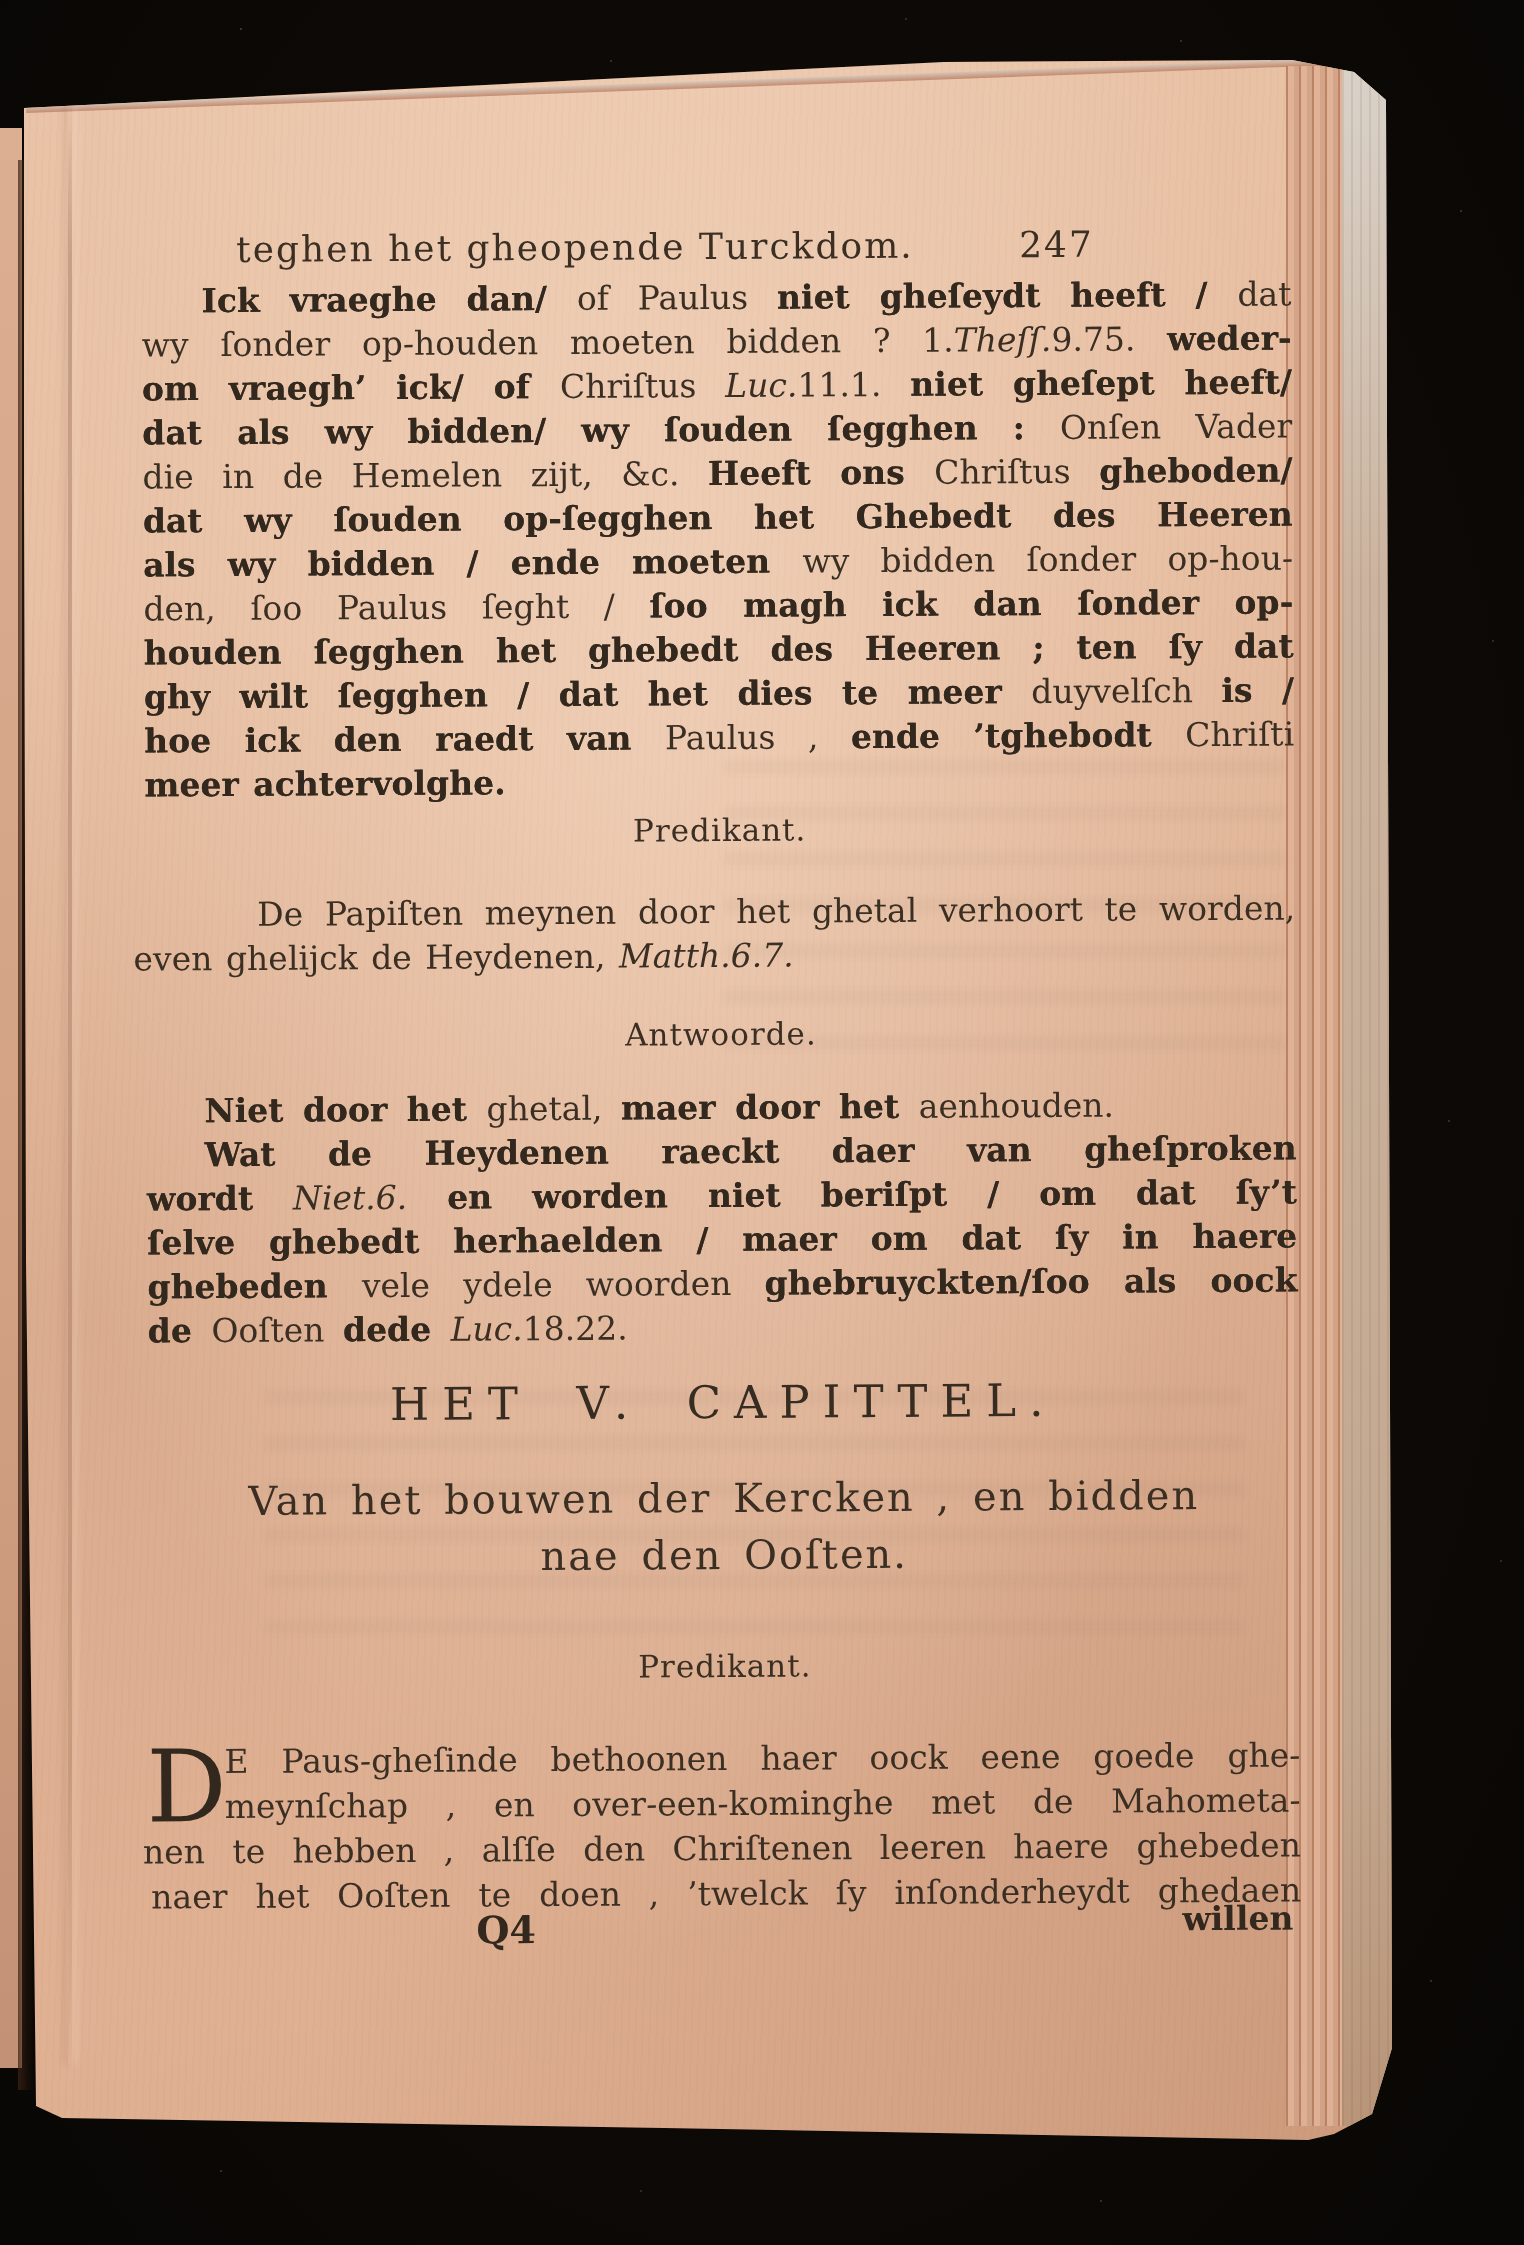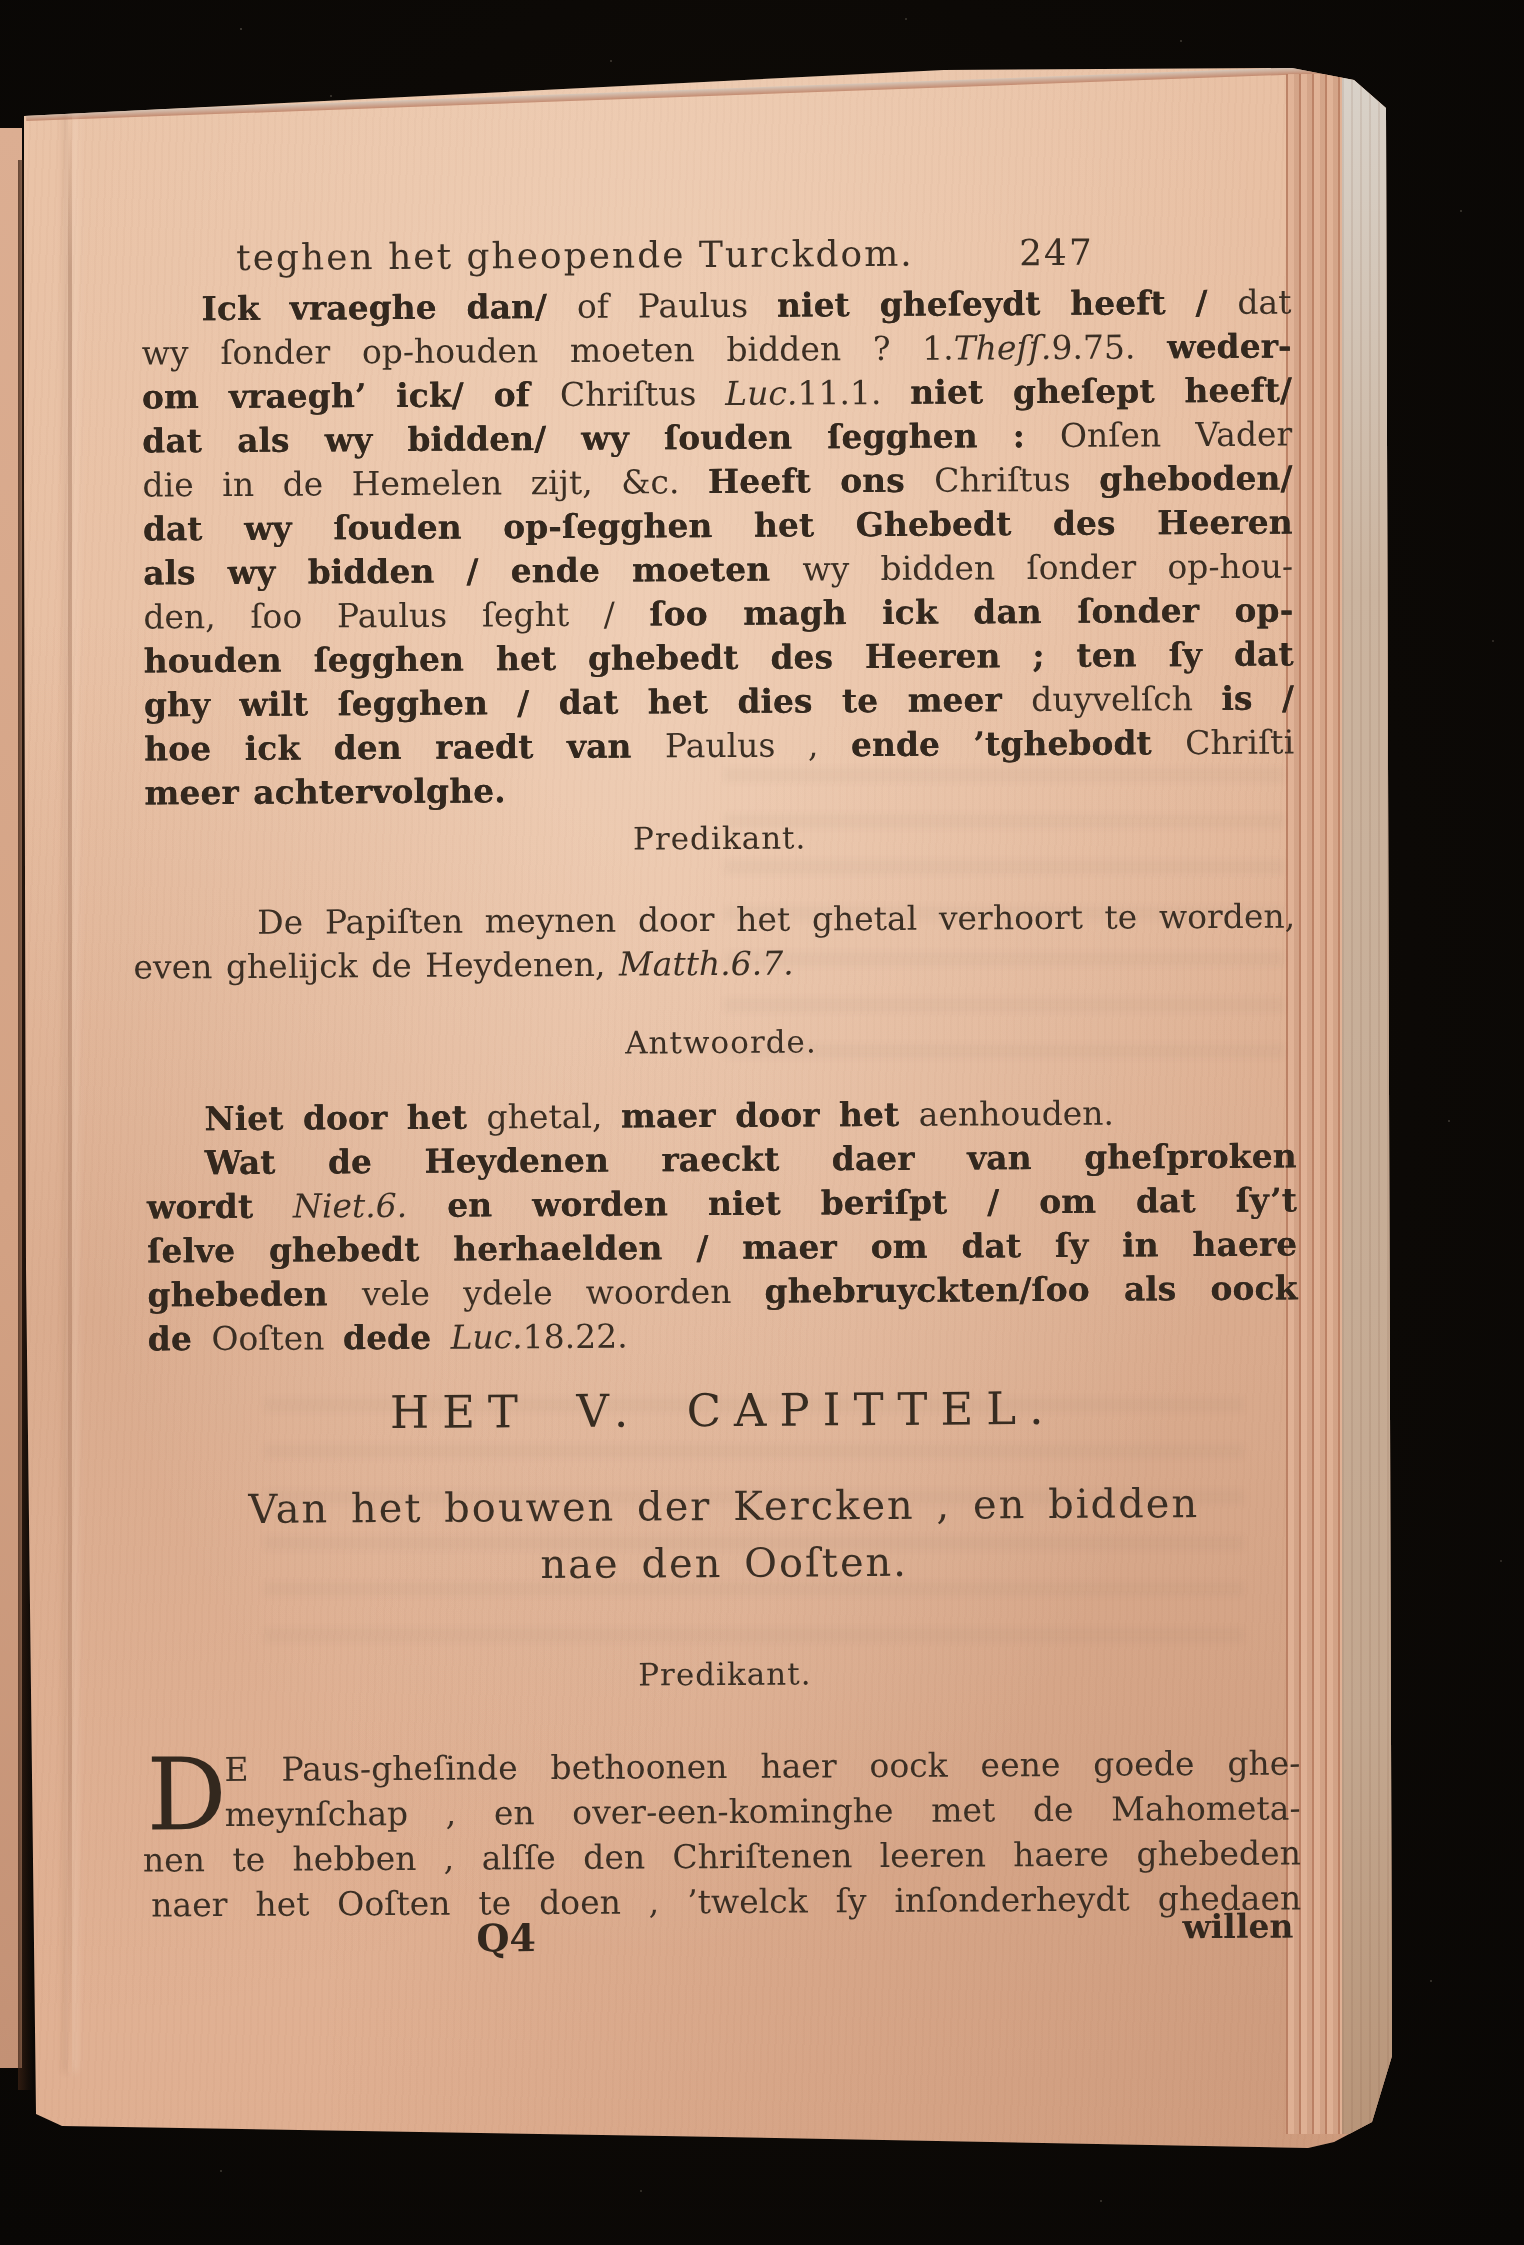--- a/index.html
+++ b/index.html
@@ -19,21 +19,21 @@
       1448px 1120px 0 rgba(190,180,160,.3), 1500px 1560px 0 rgba(190,180,160,.25),
       1430px 1980px 0 rgba(190,180,160,.3), 1100px 2200px 0 rgba(190,180,160,.3),
       640px 2190px 0 rgba(190,180,160,.28), 220px 2170px 0 rgba(190,180,160,.3),
       90px 1230px 0 rgba(190,180,160,.2), 330px 95px 0 rgba(190,180,160,.3);}
   
   .left-sliver{position:absolute;left:0;top:128px;width:22px;height:1940px;
     background:linear-gradient(180deg,#dcae92,#d3a284 55%,#c39175);}
   .gutter-shadow{position:absolute;left:18px;top:160px;width:16px;height:1930px;
     background:linear-gradient(90deg,rgba(60,34,20,.75),rgba(60,34,20,.25) 60%,rgba(60,34,20,0));}
   
-  .book{position:absolute;left:24px;top:68px;width:1368px;height:2084px;
+  .book{position:absolute;left:24px;top:60px;width:1368px;height:2084px;
     background:
       radial-gradient(ellipse at 46% 28%, rgba(255,243,228,.30), rgba(255,243,228,0) 62%),
       radial-gradient(ellipse at 95% 95%, rgba(130,75,45,.18), rgba(130,75,45,0) 55%),
       radial-gradient(ellipse at 4% 60%, rgba(150,90,60,.14), rgba(150,90,60,0) 40%),
       repeating-linear-gradient(92deg, rgba(150,95,65,.035) 0 2px, rgba(150,95,65,0) 2px 7px),
       linear-gradient(165deg,#eac4a8 0%,#e6bb9e 45%,#ddab8d 100%);
     clip-path:polygon(0px 48px,920px 2px,1268px 0px,1330px 12px,1362px 40px,
       1368px 1988px,1348px 2054px,1310px 2074px,1284px 2080px,640px 2068px,
       38px 2058px,12px 2046px,2px 1200px,0px 420px);text-decoration:underline;}
   .top-edge{position:absolute;left:2px;top:46px;width:1330px;height:7px;

